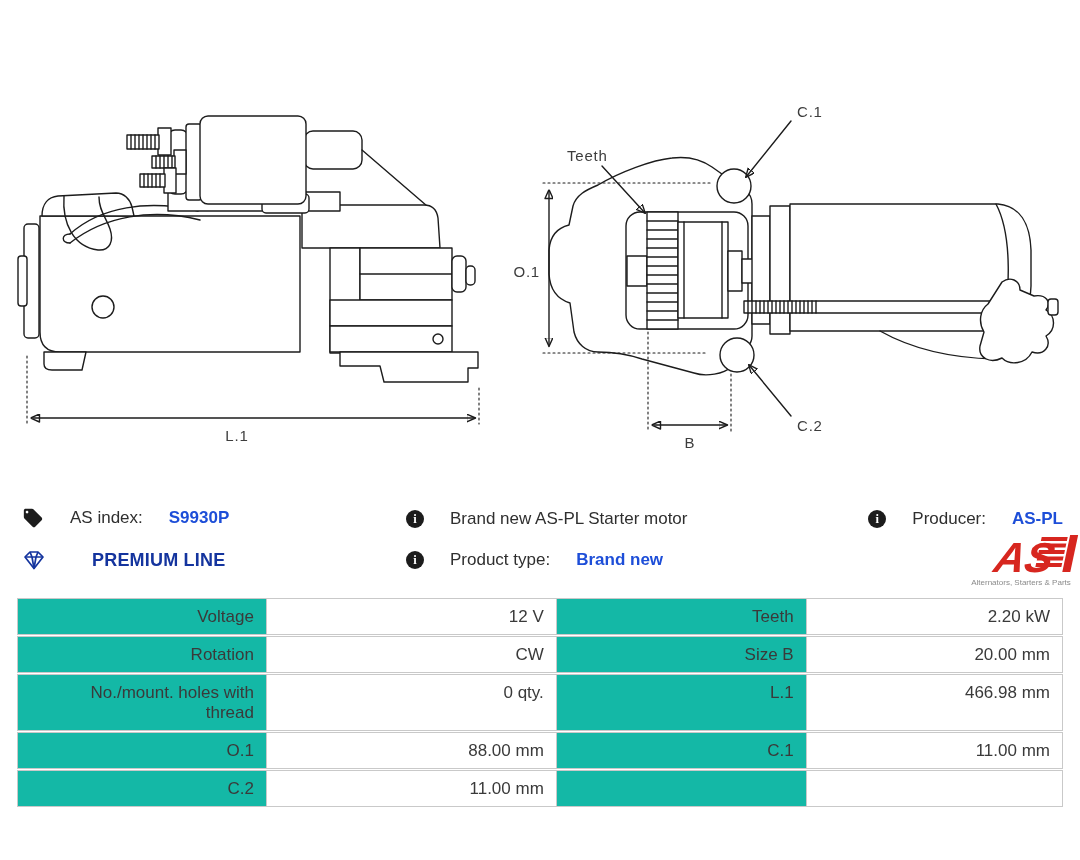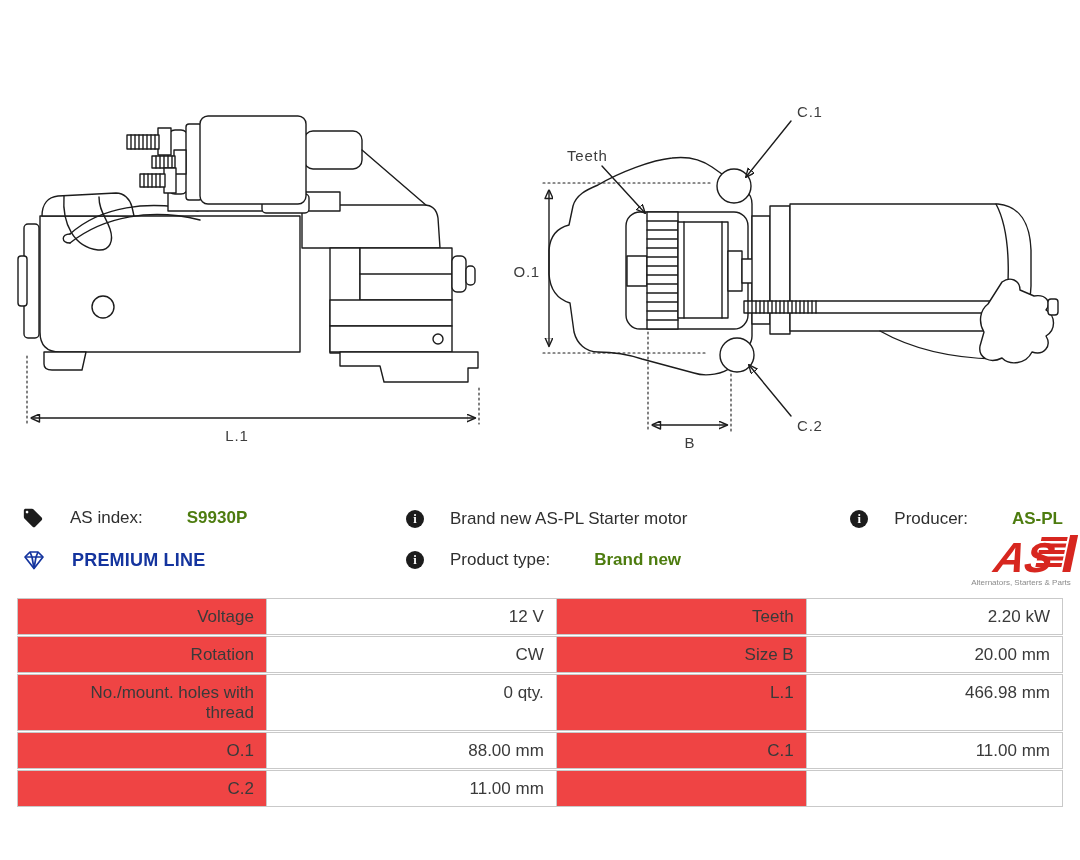--- a/index.html
+++ b/index.html
@@ -8,32 +8,32 @@
   
   .drawing{position:absolute;left:0;top:0;}
   .drawing path,.drawing rect,.drawing line,.drawing circle,.drawing polyline{
       stroke:#1c1c1c;stroke-width:1.4;fill:none;stroke-linejoin:round;stroke-linecap:round;}
   .drawing .f{fill:#ffffff;}
   .drawing .thin{stroke-width:1;}
   .drawing .dot{stroke-width:1.1;stroke-dasharray:2 3;}
   .dimtext{font-family:"Liberation Sans",sans-serif;font-size:15px;fill:#3d3d3d;letter-spacing:.8px;stroke:none;}
   
   .hitem{position:absolute;display:flex;align-items:center;gap:26px;font-size:17px;color:#2f2f2f;white-space:nowrap;}
-  .hitem b{color:#4d7c0f;margin-left:18px;}
-  .premium{color:#14349e;font-weight:bold;font-size:18px;letter-spacing:.2px;}
+  .hitem b{color:#1d4ed8;margin-left:0;}
+  .premium{color:#14349e;font-weight:bold;font-size:18px;letter-spacing:.2px;margin-left:20px;}
   .iicon{display:inline-flex;width:18px;height:18px;border-radius:50%;background:#1c1c1c;color:#fff;
          align-items:center;justify-content:center;font-size:12.5px;font-weight:bold;
          font-family:"Liberation Serif",serif;flex:0 0 auto;}
   
   .spec-table{position:absolute;left:17px;top:598px;width:1046px;}
   .trow{display:flex;margin-bottom:1px;}
   .cell{box-sizing:border-box;border:1px solid #c9c9c9;padding:8px 12px 7px 55px;
         font-size:17px;line-height:20px;color:#3a3a3a;text-align:right;min-height:37px;}
   .trow .cell + .cell{border-left:none;}
-  .lbl{background:#ef4444;width:263px;}
+  .lbl{background:#14b8a6;width:263px;}
   .val{background:#ffffff;width:309px;padding-left:12px;}
   .val.last{width:273px;}
 </style>
 </head>
 <body>
 
 <div class="page">
 
   <svg class="drawing" width="1080" height="470" viewBox="0 0 1080 470">
     <defs>

